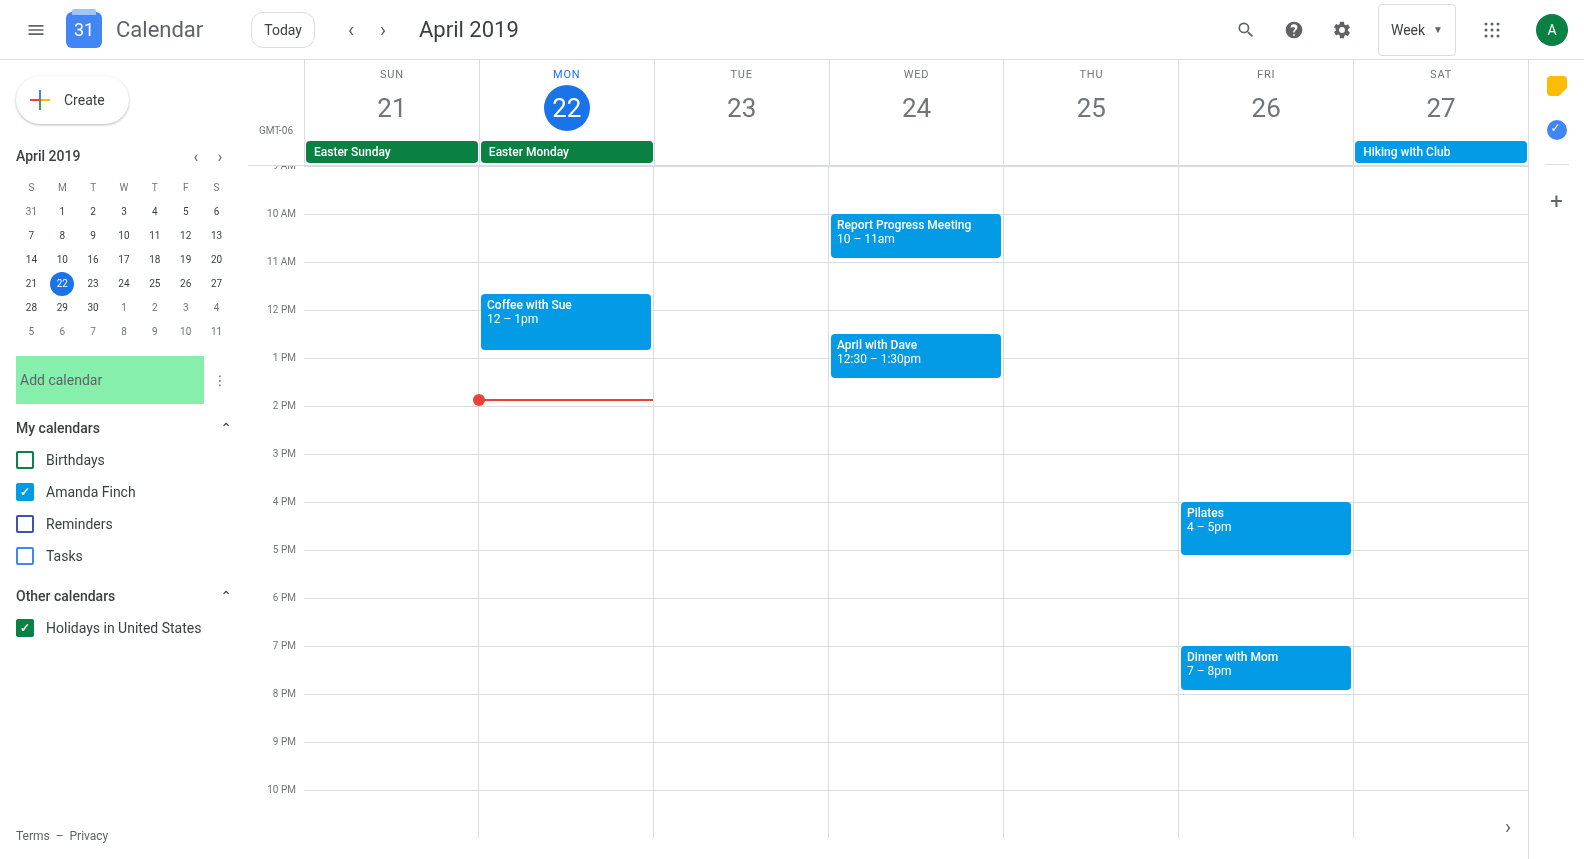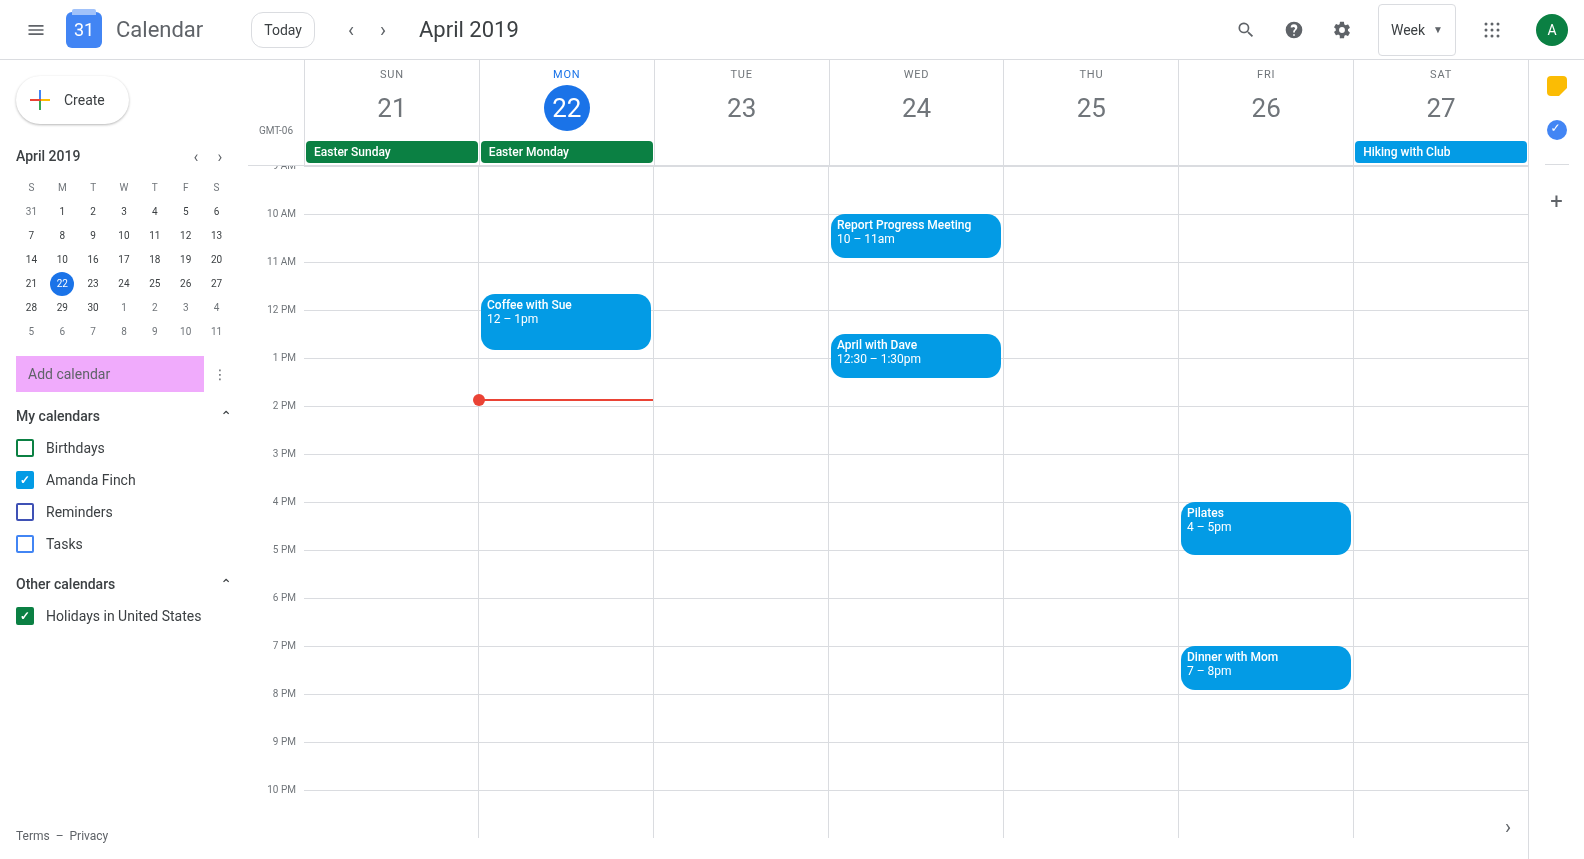--- a/index.html
+++ b/index.html
@@ -26,21 +26,21 @@
 .mini-header{display:flex;align-items:center;justify-content:space-between;padding-right:16px;margin-bottom:8px}
 .mini-title{font-size:14px;color:#3c4043;font-weight:500}
 .mini-nav{display:flex}
 .mini-nav button{width:24px;height:24px;border:none;background:none;cursor:pointer;color:#5f6368;font-size:16px}
 .mini-grid{display:grid;grid-template-columns:repeat(7,1fr);gap:0;padding-right:16px;font-size:10px;text-align:center}
 .mini-dow{color:#70757a;height:24px;line-height:24px}
 .mini-day{height:24px;line-height:24px;border-radius:50%;cursor:pointer;color:#3c4043}
 .mini-day.muted{color:#70757a}
 .mini-day.today{background:#1a73e8;color:#fff;width:24px;margin:0 auto}
 .add-cal-row{display:flex;align-items:center;gap:4px;margin-top:12px;padding-right:16px}
-.add-cal{flex:1;height:36px;background:#f0abfc;border:none;padding:0 12px;font-size:14px;color:#5f6368;text-align:left;cursor:pointer}
+.add-cal{flex:1;height:48px;background:#86efac;border:none;padding:0 4px;font-size:14px;color:#5f6368;text-align:left;cursor:pointer}
 .overflow-btn{width:24px;height:24px;border:none;background:none;cursor:pointer;color:#5f6368}
 .section-hdr{display:flex;align-items:center;justify-content:space-between;padding-right:16px;margin-top:16px;margin-bottom:8px;cursor:pointer}
 .section-hdr span{font-size:14px;font-weight:500;color:#3c4043}
 .cal-item{display:flex;align-items:center;gap:12px;height:32px;font-size:14px;cursor:pointer}
 .cal-check{width:18px;height:18px;border-radius:2px;border:2px solid;display:flex;align-items:center;justify-content:center}
 .cal-check.checked::after{content:"✓";color:#fff;font-size:12px;font-weight:bold}
 .footer-links{position:absolute;bottom:16px;font-size:12px;color:#5f6368}
 .footer-links a{color:#5f6368;text-decoration:none}
 .grid-area{flex:1;display:flex;flex-direction:column;overflow:hidden}
 .day-headers{display:flex;height:80px}
@@ -59,21 +59,21 @@
 .chip.green{background:#0b8043}
 .chip.blue{background:#039be5}
 .scroll-area{flex:1;overflow-y:auto;position:relative}
 .time-grid{display:flex;position:relative}
 .time-gutter{width:56px}
 .hour-label{height:48px;text-align:right;padding-right:8px;font-size:10px;color:#70757a;position:relative;top:-6px}
 .day-cols{flex:1;display:flex;position:relative}
 .day-col{flex:1;border-left:1px solid #dadce0;position:relative}
 .day-col:first-child{border-left:none}
 .hour-line{height:48px;border-top:1px solid #dadce0}
-.event{position:absolute;left:2px;right:2px;background:#039be5;color:#fff;border-radius:14px;padding:4px 6px;font-size:12px;overflow:hidden;cursor:pointer}
+.event{position:absolute;left:2px;right:2px;background:#039be5;color:#fff;border-radius:4px;padding:4px 6px;font-size:12px;overflow:hidden;cursor:pointer}
 .event .et{font-weight:500}
 .now-line{position:absolute;left:0;right:0;height:2px;background:#ea4335;z-index:5}
 .now-dot{position:absolute;left:-6px;top:-5px;width:12px;height:12px;border-radius:50%;background:#ea4335}
 .right-rail{width:56px;border-left:1px solid #dadce0;display:flex;flex-direction:column;align-items:center;padding-top:16px;gap:24px}
 .rail-icon{width:20px;height:20px;border-radius:4px;cursor:pointer}
 .rail-keep{background:#fbbc04;position:relative}
 .rail-keep::after{content:"";position:absolute;right:0;bottom:0;border:4px solid;border-color:transparent #fff #fff transparent}
 .rail-tasks{background:#4285f4;border-radius:50%;position:relative}
 .rail-tasks::after{content:"✓";color:#fff;font-size:12px;position:absolute;left:4px;top:1px}
 .rail-sep{width:24px;height:1px;background:#dadce0}

